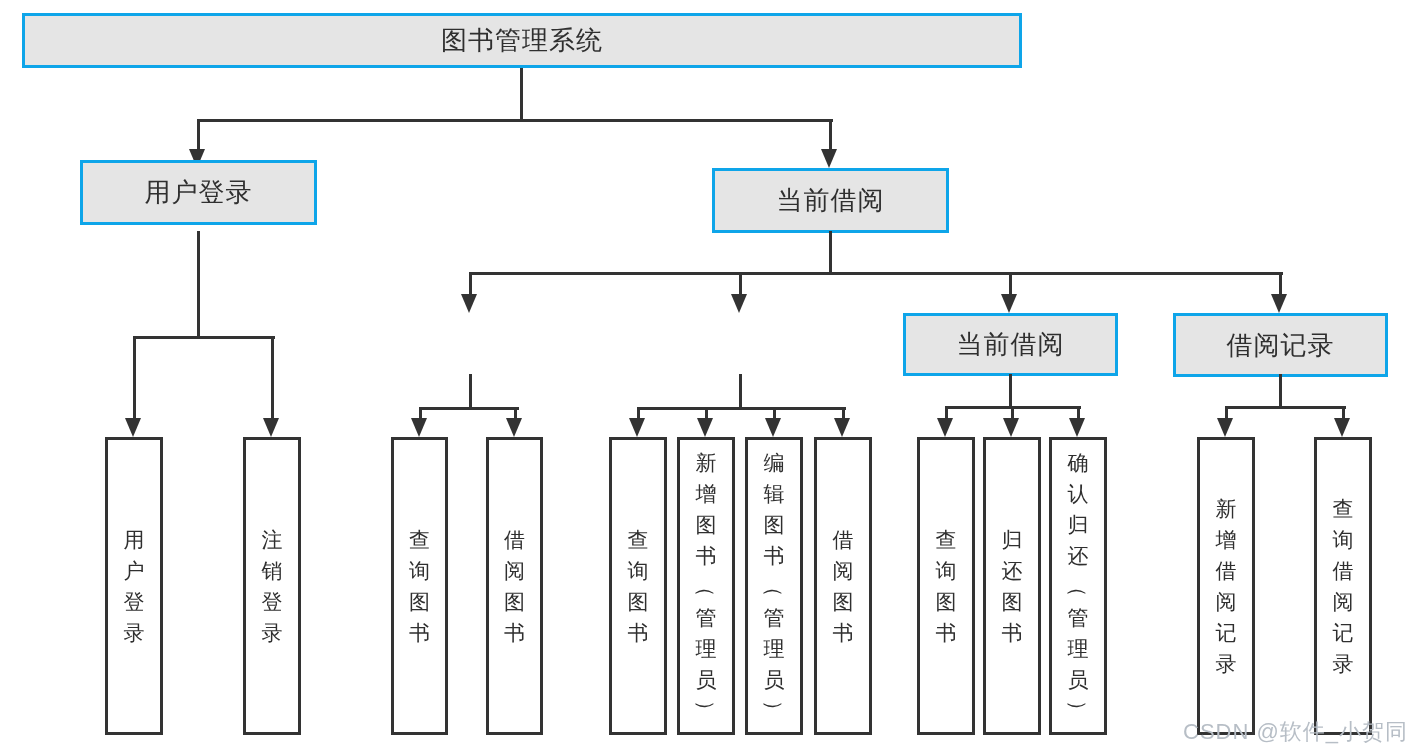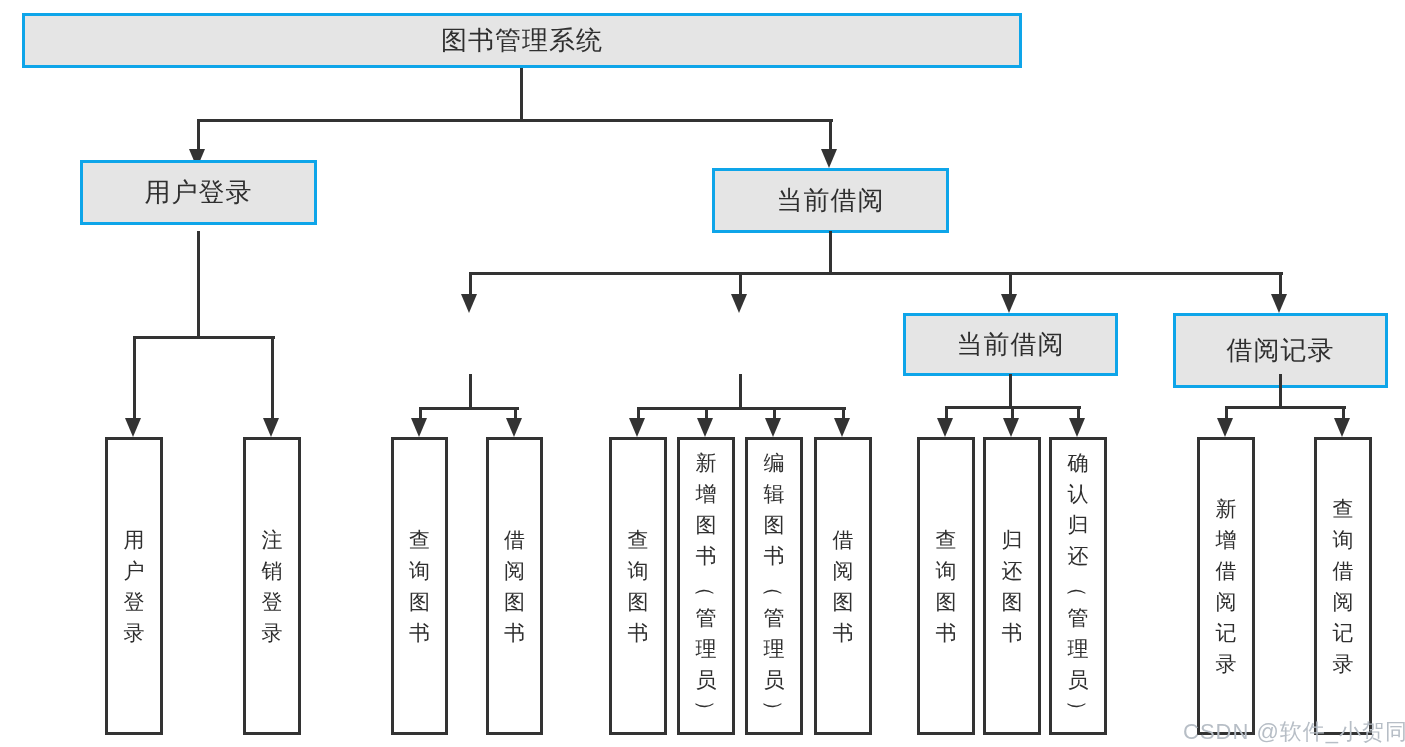--- a/index.html
+++ b/index.html
@@ -75,21 +75,21 @@
   <div class="vline" style="left:739px; top:272px; height:24px;"></div>
   <div class="ahead" style="left:731px; top:294px;"></div>
   <div class="vline" style="left:1009px; top:272px; height:24px;"></div>
   <div class="ahead" style="left:1001px; top:294px;"></div>
   <div class="vline" style="left:1279px; top:272px; height:24px;"></div>
   <div class="ahead" style="left:1271px; top:294px;"></div>
 
   <div class="box" style="left:903px; top:313px; width:215px; height:63px;">
     <span>当前借阅</span>
   </div>
-  <div class="box" style="left:1173px; top:313px; width:215px; height:75px;">
+  <div class="box" style="left:1173px; top:313px; width:215px; height:64px;">
     <span>借阅记录</span>
   </div>
 
   <div class="vline" style="left:469px; top:374px; height:36px;"></div>
   <div class="hline" style="left:419px; top:407px; width:100px;"></div>
   <div class="vline" style="left:419px; top:407px; height:13px;"></div>
   <div class="ahead" style="left:411px; top:418px;"></div>
   <div class="vline" style="left:514px; top:407px; height:13px;"></div>
   <div class="ahead" style="left:506px; top:418px;"></div>
 

